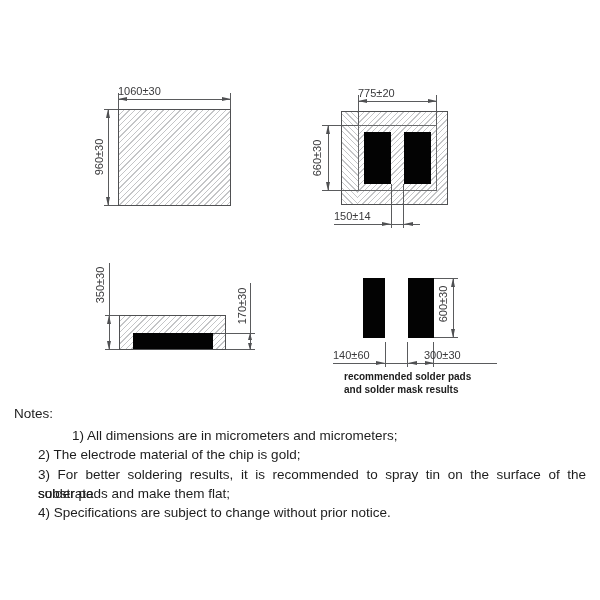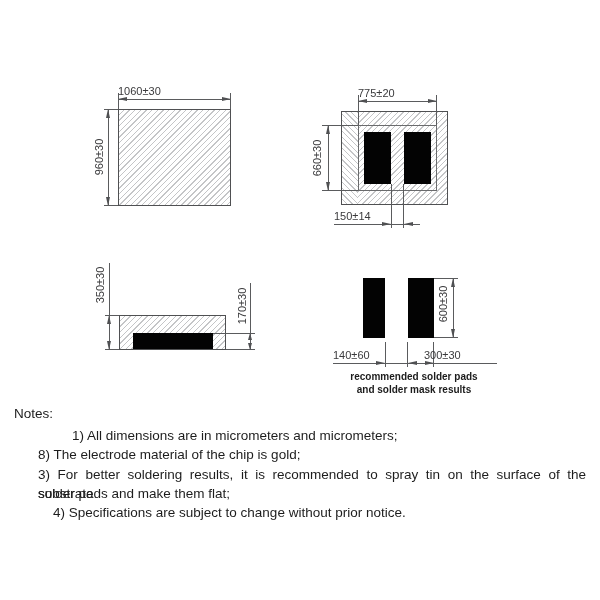--- a/index.html
+++ b/index.html
@@ -16,21 +16,21 @@
   .arr{position:absolute;width:0;height:0;}
   .ar{border-top:2.5px solid transparent;border-bottom:2.5px solid transparent;border-left:9px solid #4f5052;}
   .al{border-top:2.5px solid transparent;border-bottom:2.5px solid transparent;border-right:9px solid #4f5052;}
   .au{border-left:2.5px solid transparent;border-right:2.5px solid transparent;border-bottom:9px solid #4f5052;}
   .ad{border-left:2.5px solid transparent;border-right:2.5px solid transparent;border-top:9px solid #4f5052;}
   .au7{border-left:2.5px solid transparent;border-right:2.5px solid transparent;border-bottom:7px solid #4f5052;}
   .ad7{border-left:2.5px solid transparent;border-right:2.5px solid transparent;border-top:7px solid #4f5052;}
   .dim{position:absolute;font-size:11px;line-height:14px;color:#3a3a3c;white-space:nowrap;}
   .dimc{text-align:left;}
   .rot{width:100px;text-align:center;transform:rotate(-90deg);}
-  .caption{position:absolute;font-size:10px;line-height:13px;font-weight:bold;color:#1c1c1c;text-align:center;}
+  .caption{position:absolute;font-size:10px;line-height:13px;font-weight:bold;color:#1c1c1c;}
   .note{position:absolute;font-size:13.5px;line-height:19px;color:#1d1d1d;white-space:nowrap;}
   .notewrap{position:absolute;font-size:13.5px;line-height:19px;color:#1d1d1d;}
   .just{text-align:justify;text-align-last:justify;}
 </style>
 </head>
 <body>
 
 <div class="canvas">
 
   <div>
@@ -120,19 +120,19 @@
     <div class="dim" style="left:333px;top:348px;">140±60</div>
     <div class="dim" style="left:424px;top:348px;">300±30</div>
 
     <div class="caption" style="left:344px;top:370px;width:140px;">recommended solder pads</div>
     <div class="caption" style="left:344px;top:383px;width:140px;">and solder mask results</div>
   </div>
 
   <div>
     <div class="note" style="left:14px;top:404px;">Notes:</div>
     <div class="note" style="left:38px;top:426px;margin-left:34px;">1) All dimensions are in micrometers and micrometers;</div>
-    <div class="note" style="left:38px;top:445px;">8) The electrode material of the chip is gold;</div>
+    <div class="note" style="left:38px;top:445px;">2) The electrode material of the chip is gold;</div>
     <div class="notewrap just" style="left:38px;top:465px;width:548px;">3) For better soldering results, it is recommended to spray tin on the surface of the substrate</div>
     <div class="note" style="left:38px;top:484px;">solder pads and make them flat;</div>
-    <div class="note" style="left:38px;top:503px;margin-left:15px;">4) Specifications are subject to change without prior notice.</div>
+    <div class="note" style="left:38px;top:503px;">4) Specifications are subject to change without prior notice.</div>
   </div>
 
 </div>
 
 </body></html>

